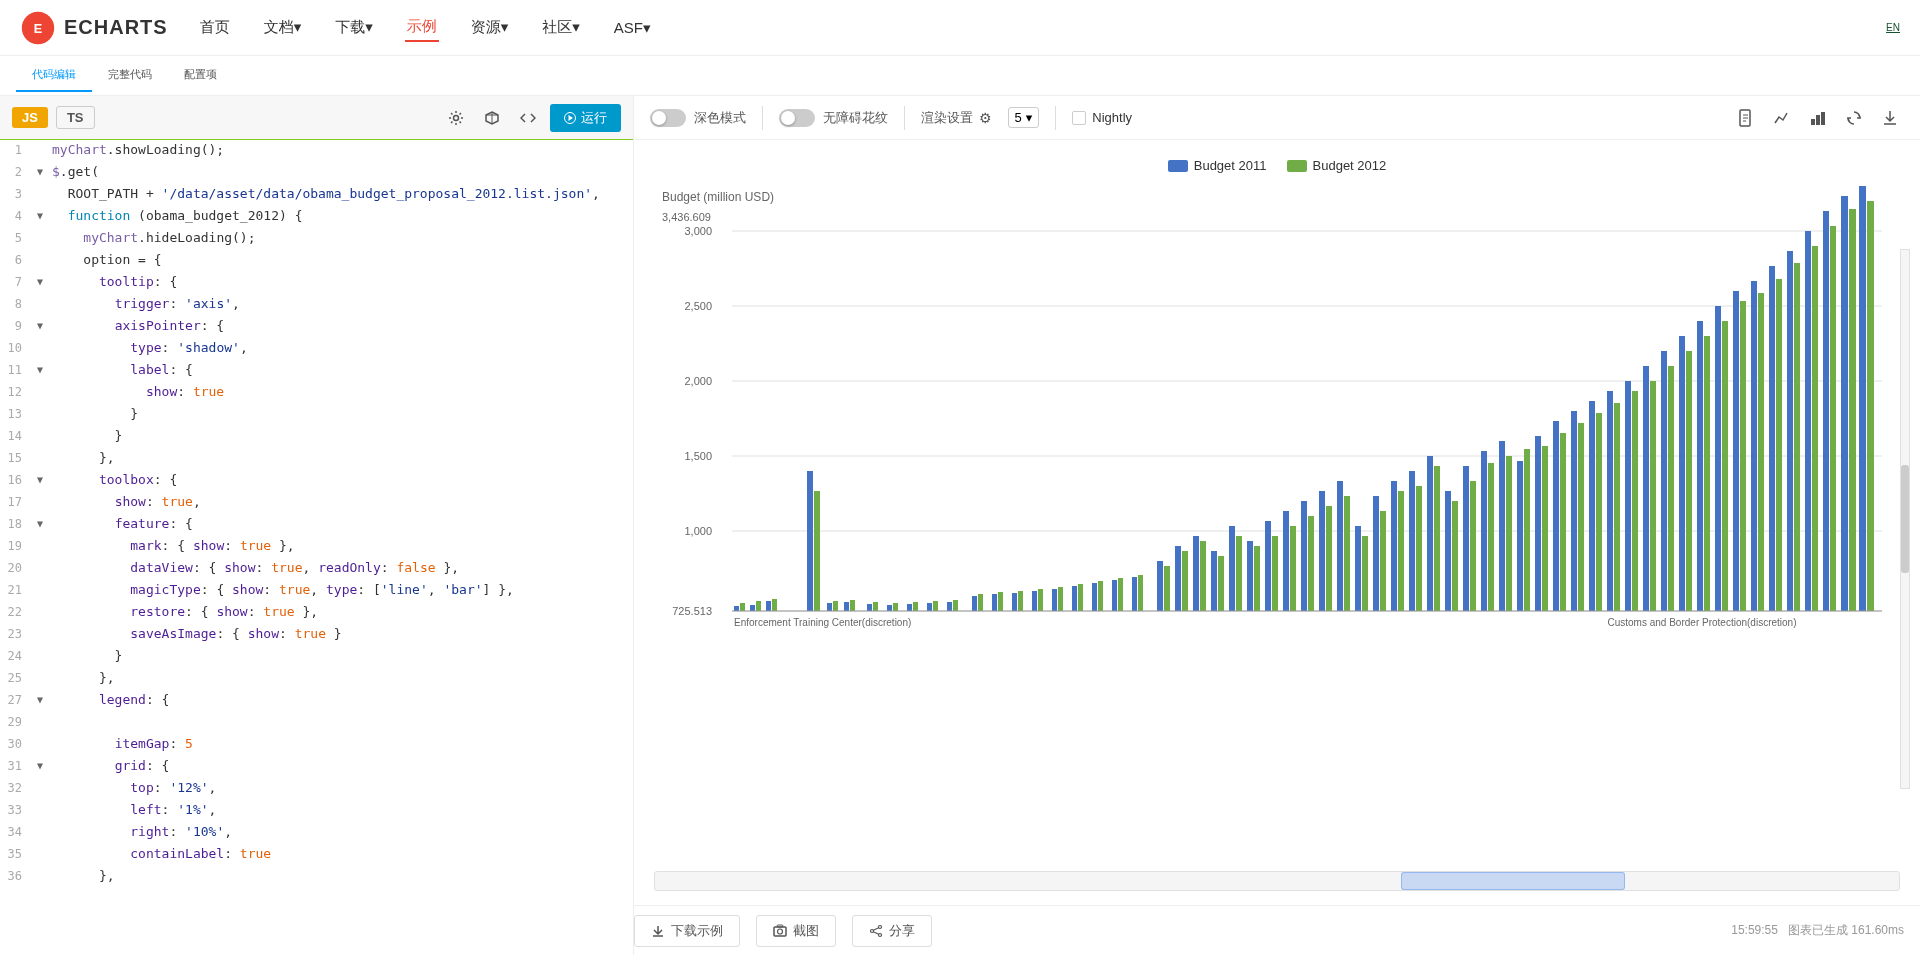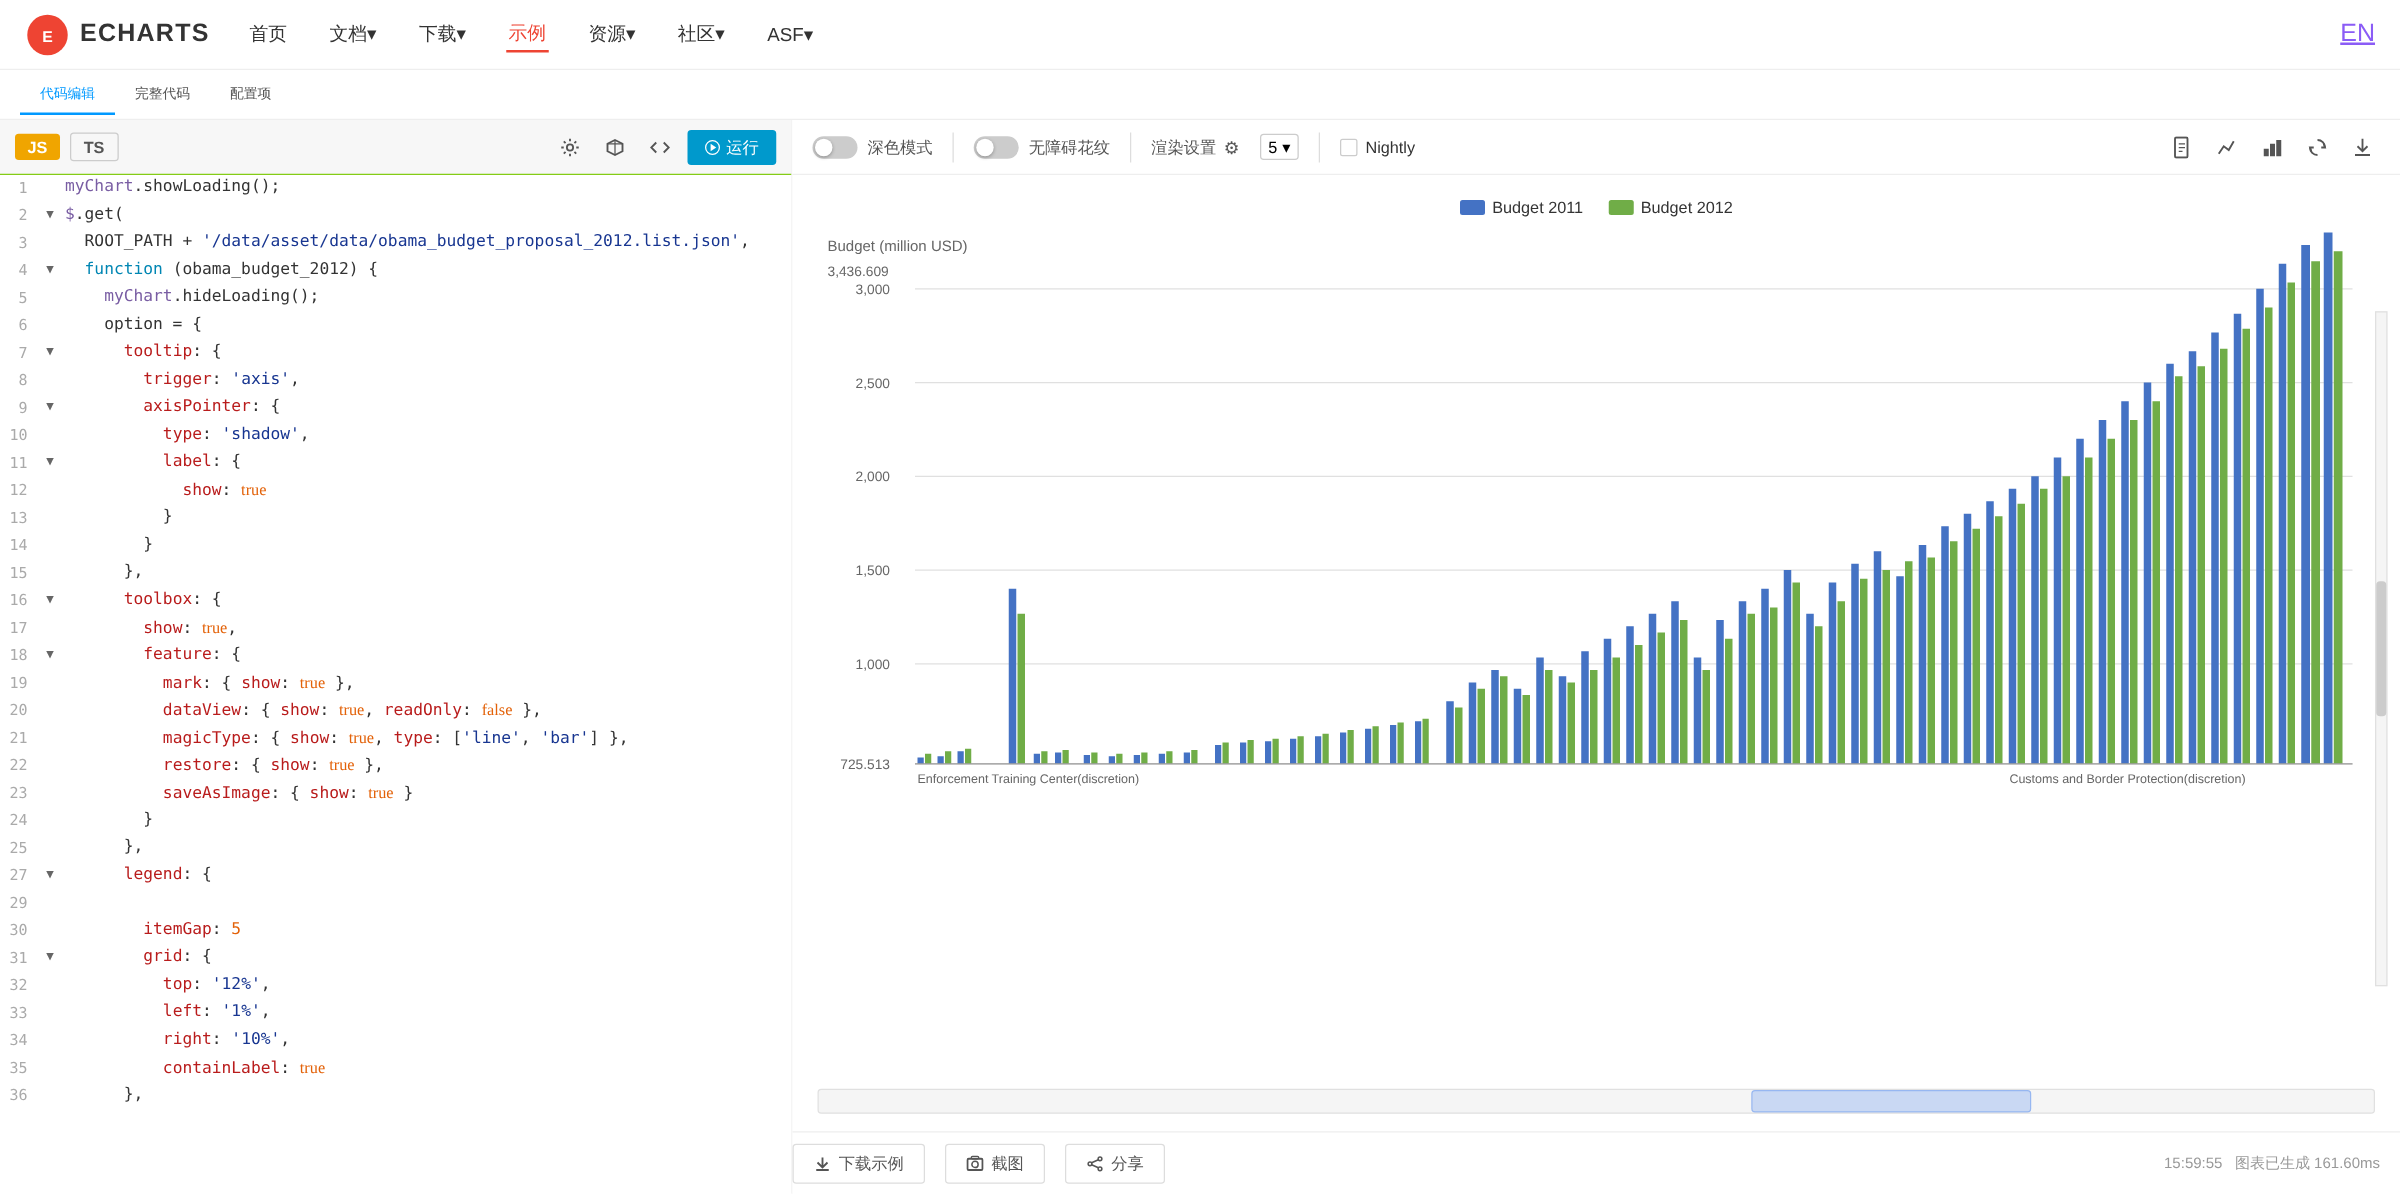--- a/index.html
+++ b/index.html
@@ -10,21 +10,21 @@
       display: flex; align-items: center; height: 56px;
       background: #fff; border-bottom: 1px solid #eee;
       padding: 0 20px; gap: 30px;
     }
     .logo { display: flex; align-items: center; gap: 8px; font-weight: bold; font-size: 22px; color: #333; }
     .logo-icon { width: 36px; height: 36px; }
     .nav-item { color: #333; font-size: 15px; cursor: pointer; padding: 4px 2px; }
     .nav-item.active { color: #e43; border-bottom: 2px solid #e43; }
     .nav-item-dropdown { display: flex; align-items: center; gap: 3px; }
     .nav-spacer { flex: 1; }
-    .nav-en { color: #8b5cf6; font-size: 20px; text-decoration: underline; }
+    .nav-en { color: #14532d; font-size: 10px; text-decoration: underline; }
 
     
     .sub-tabs {
       display: flex; align-items: center; height: 40px;
       border-bottom: 1px solid #eee; padding: 0 0 0 16px; gap: 0;
     }
     .sub-tab {
       padding: 8px 16px; cursor: pointer; font-size: 11px; color: #555;
       border-bottom: 2px solid transparent;
     }
@@ -77,22 +77,22 @@
     .line-toggle {
       width: 16px; color: #aaa; font-size: 10px; cursor: pointer;
       display: flex; align-items: center; justify-content: center;
       flex-shrink: 0; padding-top: 2px;
     }
     .line-content { padding-left: 4px; white-space: pre; color: #333; }
 
     
     .c-kw { color: #0086b3; } 
     .c-str { color: #183691; } 
-    .c-prop { color: #b91c1c; } 
-    .c-val { color: #e36209; font-family: Liberation Serif, serif; } 
+    .c-prop { color: #4c1d95; } 
+    .c-val { color: #e36209; } 
     .c-fn { color: #795da3; } 
     .c-num { color: #e36209; }
 
     
     .chart-panel {
       flex: 1; display: flex; flex-direction: column;
       background: #fff;
     }
     .chart-toolbar {
       display: flex; align-items: center; height: 44px;

